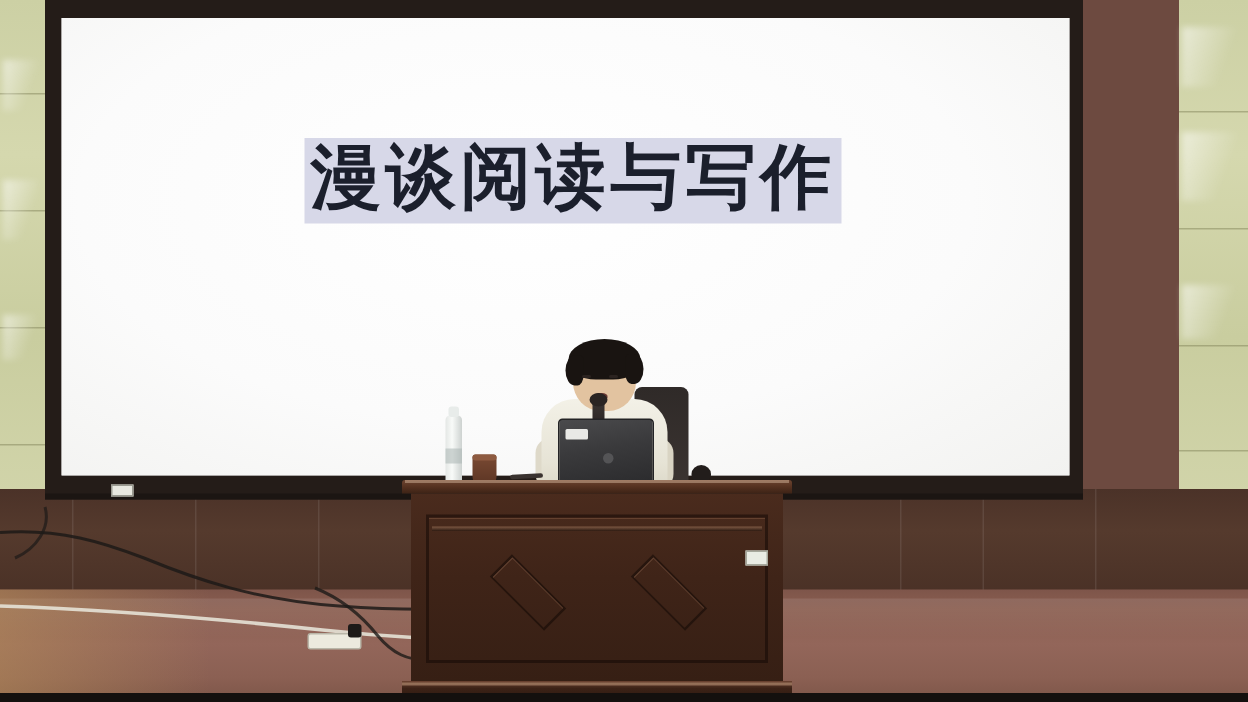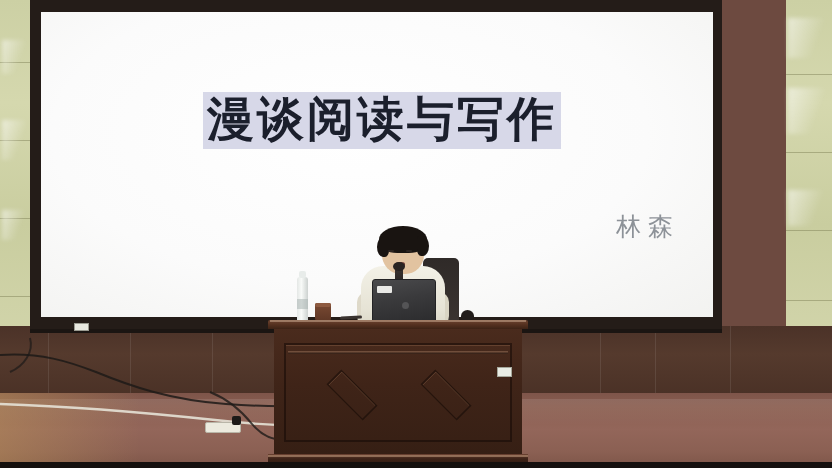--- a/index.html
+++ b/index.html
@@ -328,21 +328,20 @@
     <path d="M210,392 C230,400 244,414 252,424 C262,436 272,440 284,440" stroke="#1d1a18" stroke-width="2" fill="none" opacity="0.8"></path>
   </svg>
   <div class="powerstrip">
     <div class="plug"></div>
   </div>
 
   <div class="screen-frame">
     <div class="screen-surface">
       <div class="glow"></div>
       <div class="slide-title">漫谈阅读与写作</div>
-      <div class="slide-author">林森</div>
     </div>
     <div class="frame-label"></div>
   </div>
 
   <div class="chair"></div>
   <div class="person">
     <div class="arm-l"></div>
     <div class="arm-r"></div>
     <div class="torso"></div>
     <div class="neck"></div>

